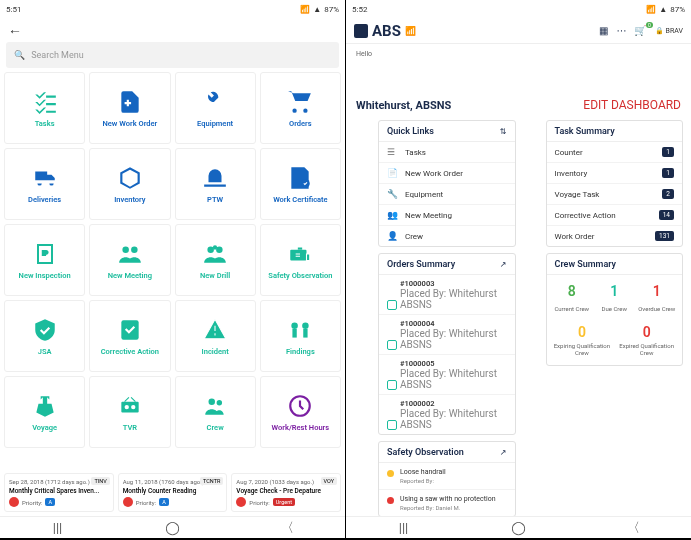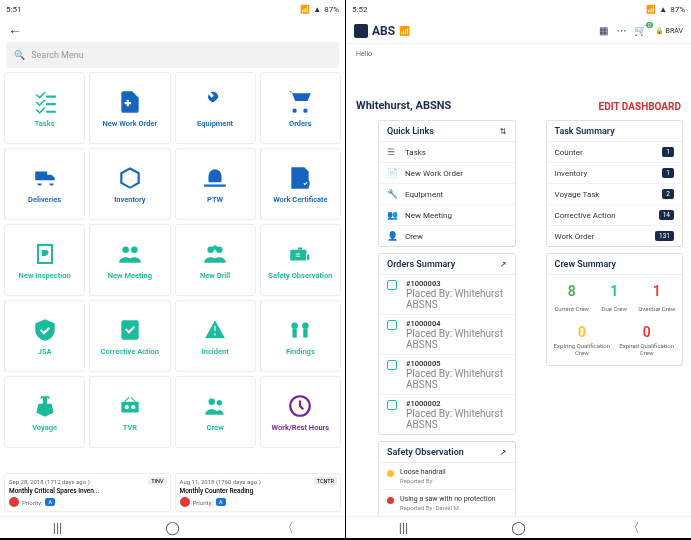--- a/index.html
+++ b/index.html
@@ -36,46 +36,46 @@
   .dot-red { width: 10px; height: 10px; border-radius: 50%; background: #e53935; }
   .priority-label { font-size: 6px; color: #666; }
   .priority-pill { font-size: 5.5px; padding: 1px 3px; border-radius: 2px; color: #fff; }
   .pill-a { background: #1976d2; }
   .pill-urgent { background: #d32f2f; }
 
   
   .topbar-r { height: 26px; display: flex; align-items: center; justify-content: space-between; padding: 0 8px; border-bottom: 1px solid #eee; }
   .brand { display: flex; align-items: center; gap: 4px; }
   .brand-icon { width: 14px; height: 14px; background: #1a2a4a; border-radius: 2px; }
-  .brand-txt { font-size: 12px; font-weight: 700; color: #1a2a4a; }
+  .brand-txt { font-size: 15px; font-weight: 700; color: #1a2a4a; }
   .wifi { color: #4caf50; font-size: 9px; }
   .topbar-r .actions { display: flex; gap: 8px; align-items: center; font-size: 10px; color: #1a2a4a; }
   .cart { position: relative; }
   .cart-badge { position: absolute; top: -3px; right: -6px; background: #4caf50; color: #fff; font-size: 5px; border-radius: 6px; padding: 0 2px; }
   .user-pill { font-size: 7px; color: #333; display: flex; align-items: center; gap: 2px; }
 
   .greeting { padding: 6px 10px 4px; display: flex; justify-content: space-between; align-items: flex-end; }
   .greeting-txt .hello { font-size: 7px; color: #666; }
   .greeting-txt .name { font-size: 11px; font-weight: 700; color: #1a2a4a; margin-top: 41px; }
-  .edit-dash { font-size: 10px; color: #d32f2f; font-weight: 700; }
+  .edit-dash { font-size: 12px; color: #d32f2f; font-weight: 400; }
 
   .dash { flex: 1; display: flex; gap: 6px; padding: 4px 8px; overflow: hidden; }
   .col { flex: 1; display: flex; flex-direction: column; gap: 6px; min-width: 0; }
   .panel { border: 1px solid #e0e0e0; border-radius: 3px; background: #fff; margin-left: 24px; }
   .panel-h { display: flex; justify-content: space-between; align-items: center; padding: 5px 8px; border-bottom: 1px solid #eee; }
   .panel-h .title { font-size: 9px; font-weight: 600; color: #1a2a4a; }
   .panel-h .act { font-size: 8px; color: #1a2a4a; }
 
   .ql-item, .ts-item { display: flex; align-items: center; padding: 5px 8px; font-size: 8px; color: #333; border-bottom: 1px solid #f2f2f2; gap: 6px; }
   .ql-item:last-child, .ts-item:last-child { border-bottom: none; }
   .ql-item .ico { width: 12px; font-size: 9px; color: #666; }
   .ts-item { justify-content: space-between; }
   .badge { background: #1a2a4a; color: #fff; font-size: 6.5px; padding: 1px 4px; border-radius: 2px; min-width: 12px; text-align: center; }
 
-  .ord-item { display: flex; gap: 9px; padding: 4px 8px; border-bottom: 1px solid #f2f2f2; align-items: flex-start; }
+  .ord-item { display: flex; gap: 3px; padding: 4px 8px; border-bottom: 1px solid #f2f2f2; align-items: flex-end; }
   .ord-item:last-child { border-bottom: none; }
   .ord-chk { width: 10px; height: 10px; border: 1.5px solid #1abc9c; border-radius: 2px; margin-top: 1px; flex-shrink: 0; }
   .ord-txt .num { font-size: 7.5px; font-weight: 600; color: #333; }
   .ord-txt .sub { font-size: 10px; color: #888; }
 
   .crew-grid { display: grid; grid-template-columns: 1fr 1fr 1fr; text-align: center; padding: 8px 4px; gap: 6px 0; }
   .crew-num { font-size: 14px; font-weight: 600; }
   .crew-lbl { font-size: 6px; color: #666; line-height: 1.2; }
   .c-green { color: #4caf50; }
   .c-teal { color: #1abc9c; }
@@ -317,20 +317,30 @@
       <div class="card">
         <div class="card-date">Aug 11, 2018 (1760 days ago.)</div>
         <div class="card-tag">TCNTR</div>
         <div class="card-title">Monthly Counter Reading</div>
         <div class="card-footer">
           <span class="dot-red"></span>
           <span class="priority-label">Priority:</span>
           <span class="priority-pill pill-a">A</span>
         </div>
       </div>
+      <div class="card">
+        <div class="card-date">Aug 7, 2020 (1033 days ago.)</div>
+        <div class="card-tag">VOY</div>
+        <div class="card-title">Voyage Check - Pre Depature</div>
+        <div class="card-footer">
+          <span class="dot-red"></span>
+          <span class="priority-label">Priority:</span>
+          <span class="priority-pill pill-urgent">Urgent</span>
+        </div>
+      </div>
     </div>
   <div class="navbar">
     <span>|||</span>
     <span>◯</span>
     <span>〈</span>
   </div>
 </div>
 
 <div class="screen screen-right">
   <div class="statusbar">

